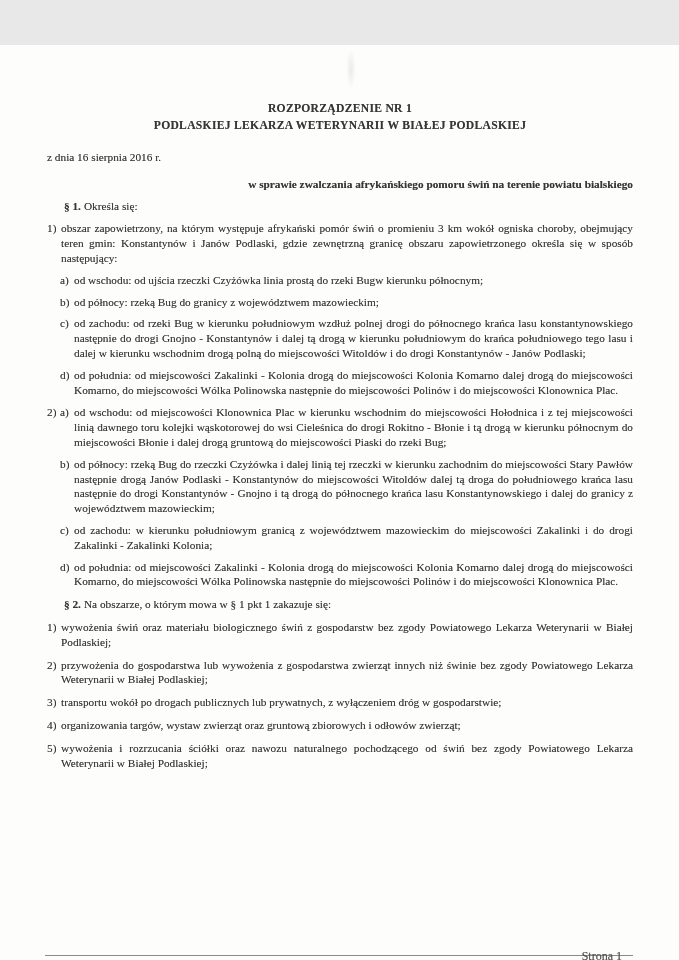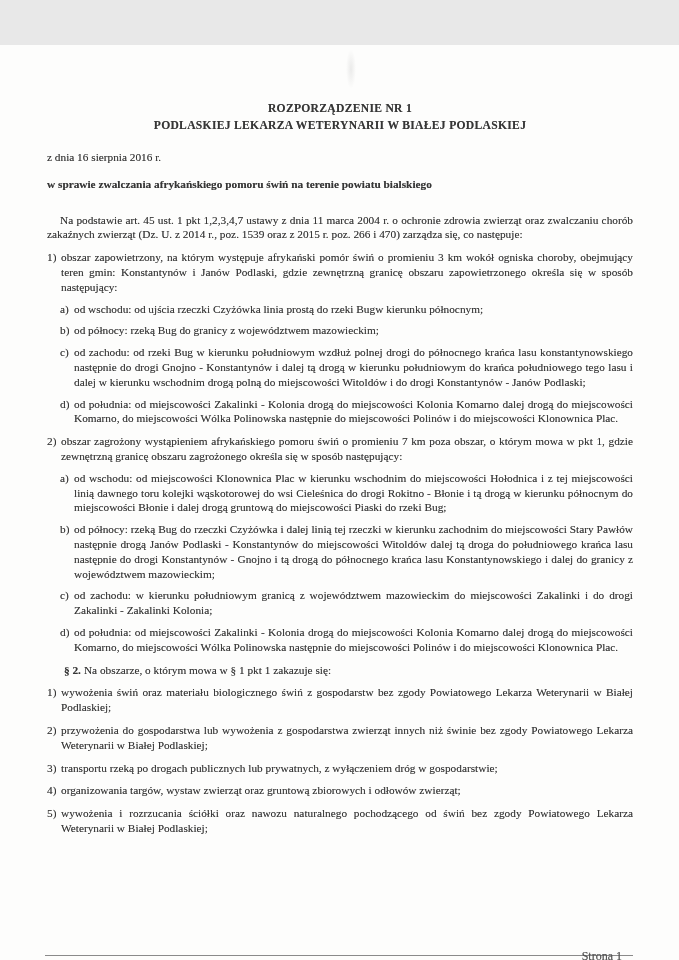--- a/index.html
+++ b/index.html
@@ -15,21 +15,21 @@
   }
   .content{
     position:absolute;left:47px;top:55px;width:586px;
     font-size:11.3px;line-height:14.8px;
   }
   .title{
     text-align:center;font-weight:bold;font-size:11.6px;line-height:17px;
     letter-spacing:.3px;
   }
   .date-line{margin-top:16px;}
-  .subject-line{text-align:left;font-weight:bold;margin-top:12px;}
+  .subject-line{text-align:right;font-weight:bold;margin-top:12px;}
   .intro{
     margin:21px 0 0 0;text-align:justify;text-indent:13px;
   }
   .par{margin:7px 0 0 17px;}
   .par .par-label{font-weight:bold;padding-right:3px;}
   .item{position:relative;margin-top:8px;padding-left:14px;text-align:justify;}
   .item .num{position:absolute;left:0;top:0;}
   .subitems{margin-left:13px;}
   .subitem{position:relative;margin-top:7px;padding-left:14px;text-align:justify;}
   .subitem .letter{position:absolute;left:0;top:0;}
@@ -52,22 +52,24 @@
 
 <div class="page">
   <div class="scan-smudge"></div>
 
   <div class="content">
     <div class="title">ROZPORZĄDZENIE NR 1</div>
     <div class="title">PODLASKIEJ LEKARZA WETERYNARII W BIAŁEJ PODLASKIEJ</div>
     <div class="date-line">z dnia 16 sierpnia 2016 r.</div>
     <div class="subject-line">w sprawie zwalczania afrykańskiego pomoru świń na terenie powiatu bialskiego</div>
 
-    <p class="intro">Na podstawie art. 45 ust. 1 pkt 1,2,3,4,7 ustawy z dnia 11 marca 2004 r. o ochronie zdrowia zwierząt oraz zwalczaniu chorób zakaźnych zwierząt (Dz. U. z 2014 r., poz. 1539 oraz z 2015 r. poz. 266 i 470) zarządza się, co następuje:</p>
 
+    <p class="par">
+      <span class="par-label">§ 1.</span><span>Określa się:</span>
+    </p>
 
     <div class="item">
       <span class="num">1)</span>
       <span>obszar zapowietrzony, na którym występuje afrykański pomór świń o promieniu 3 km wokół ogniska choroby, obejmujący teren gmin: Konstantynów i Janów Podlaski, gdzie zewnętrzną granicę obszaru zapowietrzonego określa się w sposób następujący:</span>
     </div>
     <div class="subitems">
       <div class="subitem">
         <span class="letter">a)</span>
         <span>od wschodu: od ujścia rzeczki Czyżówka linia prostą do rzeki Bugw kierunku północnym;</span>
       </div>
@@ -80,21 +82,20 @@
         <span>od zachodu: od rzeki Bug w kierunku południowym wzdłuż polnej drogi do północnego krańca lasu konstantynowskiego następnie do drogi Gnojno - Konstantynów i dalej tą drogą w kierunku południowym do krańca południowego tego lasu i dalej w kierunku wschodnim drogą polną do miejscowości Witoldów i do drogi Konstantynów - Janów Podlaski;</span>
       </div>
       <div class="subitem">
         <span class="letter">d)</span>
         <span>od południa: od miejscowości Zakalinki - Kolonia drogą do miejscowości Kolonia Komarno dalej drogą do miejscowości Komarno, do miejscowości Wólka Polinowska następnie do miejscowości Polinów i do miejscowości Klonownica Plac.</span>
       </div>
     </div>
 
     <div class="item">
       <span class="num">2)</span>
-      <span>obszar zagrożony wystąpieniem afrykańskiego pomoru świń o promieniu 7 km poza obszar, o którym mowa w pkt 1, gdzie zewnętrzną granicę obszaru zagrożonego określa się w sposób następujący:</span>
     </div>
     <div class="subitems">
       <div class="subitem">
         <span class="letter">a)</span>
         <span>od wschodu: od miejscowości Klonownica Plac w kierunku wschodnim do miejscowości Hołodnica i z tej miejscowości linią dawnego toru kolejki wąskotorowej do wsi Cieleśnica do drogi Rokitno - Błonie i tą drogą w kierunku północnym do miejscowości Błonie i dalej drogą gruntową do miejscowości Piaski do rzeki Bug;</span>
       </div>
       <div class="subitem">
         <span class="letter">b)</span>
         <span>od północy: rzeką Bug do rzeczki Czyżówka i dalej linią tej rzeczki w kierunku zachodnim do miejscowości Stary Pawłów następnie drogą Janów Podlaski - Konstantynów do miejscowości Witoldów dalej tą droga do południowego krańca lasu następnie do drogi Konstantynów - Gnojno i tą drogą do północnego krańca lasu Konstantynowskiego i dalej do granicy z województwem mazowieckim;</span>
       </div>
@@ -115,21 +116,21 @@
     <div class="item">
       <span class="num">1)</span>
       <span>wywożenia świń oraz materiału biologicznego świń z gospodarstw bez zgody Powiatowego Lekarza Weterynarii w Białej Podlaskiej;</span>
     </div>
     <div class="item">
       <span class="num">2)</span>
       <span>przywożenia do gospodarstwa lub wywożenia z gospodarstwa zwierząt innych niż świnie bez zgody Powiatowego Lekarza Weterynarii w Białej Podlaskiej;</span>
     </div>
     <div class="item">
       <span class="num">3)</span>
-      <span>transportu rzeką po drogach publicznych lub prywatnych, z wyłączeniem dróg w gospodarstwie;</span>
+      <span>transportu wokół po drogach publicznych lub prywatnych, z wyłączeniem dróg w gospodarstwie;</span>
     </div>
     <div class="item">
       <span class="num">4)</span>
       <span>organizowania targów, wystaw zwierząt oraz gruntową zbiorowych i odłowów zwierząt;</span>
     </div>
     <div class="item">
       <span class="num">5)</span>
       <span>wywożenia i rozrzucania ściółki oraz nawozu naturalnego pochodzącego od świń bez zgody Powiatowego Lekarza Weterynarii w Białej Podlaskiej;</span>
     </div>
   </div>

